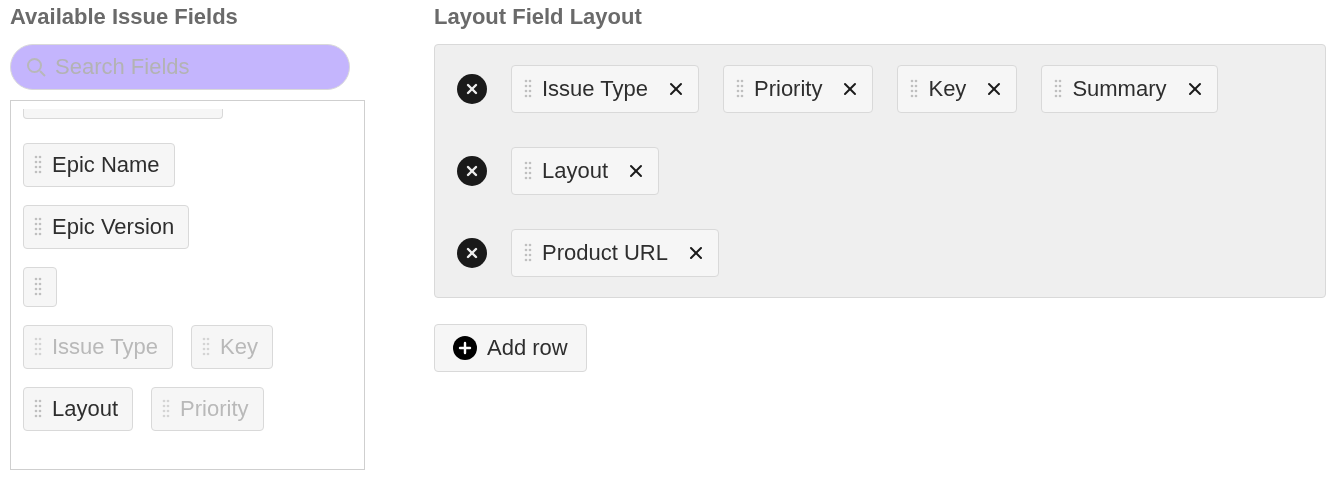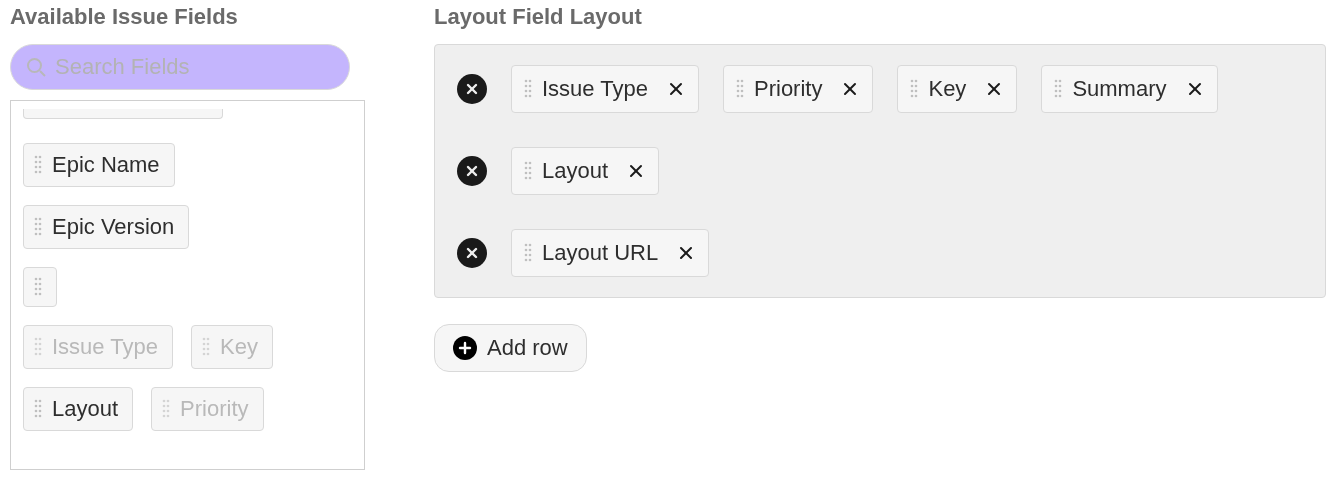--- a/index.html
+++ b/index.html
@@ -125,21 +125,21 @@
       color: #1a1a1a;
       display: inline-flex;
       cursor: pointer;
     }
     .add-row-btn {
       display: inline-flex;
       align-items: center;
       gap: 10px;
       background: #f6f6f6;
       border: 1px solid #d9d9d9;
-      border-radius: 15px;
+      border-radius: 4px;
       padding: 10px 18px;
       font-size: 22px;
       color: #2e2e2e;
       cursor: pointer;
       margin-top: 26px;
     }
     .plus-circle {
       width: 24px; height: 24px;
       border-radius: 50%;
       background: #000;
@@ -423,21 +423,21 @@
                 <circle cx="2" cy="3" r="1.3" fill="currentColor"></circle>
                 <circle cx="6" cy="3" r="1.3" fill="currentColor"></circle>
                 <circle cx="2" cy="8" r="1.3" fill="currentColor"></circle>
                 <circle cx="6" cy="8" r="1.3" fill="currentColor"></circle>
                 <circle cx="2" cy="13" r="1.3" fill="currentColor"></circle>
                 <circle cx="6" cy="13" r="1.3" fill="currentColor"></circle>
                 <circle cx="2" cy="18" r="1.3" fill="currentColor"></circle>
                 <circle cx="6" cy="18" r="1.3" fill="currentColor"></circle>
               </svg>
             </span>
-            <span class="chip-label">Layout URL</span>
+            <span class="chip-label">Product URL</span>
             <span class="chip-x">
               <svg width="16" height="16" viewBox="0 0 16 16" stroke="currentColor" stroke-width="2" stroke-linecap="round">
                 <line x1="3" y1="3" x2="13" y2="13"></line>
                 <line x1="13" y1="3" x2="3" y2="13"></line>
               </svg>
             </span>
           </span>
         </div>
       </div>
 

